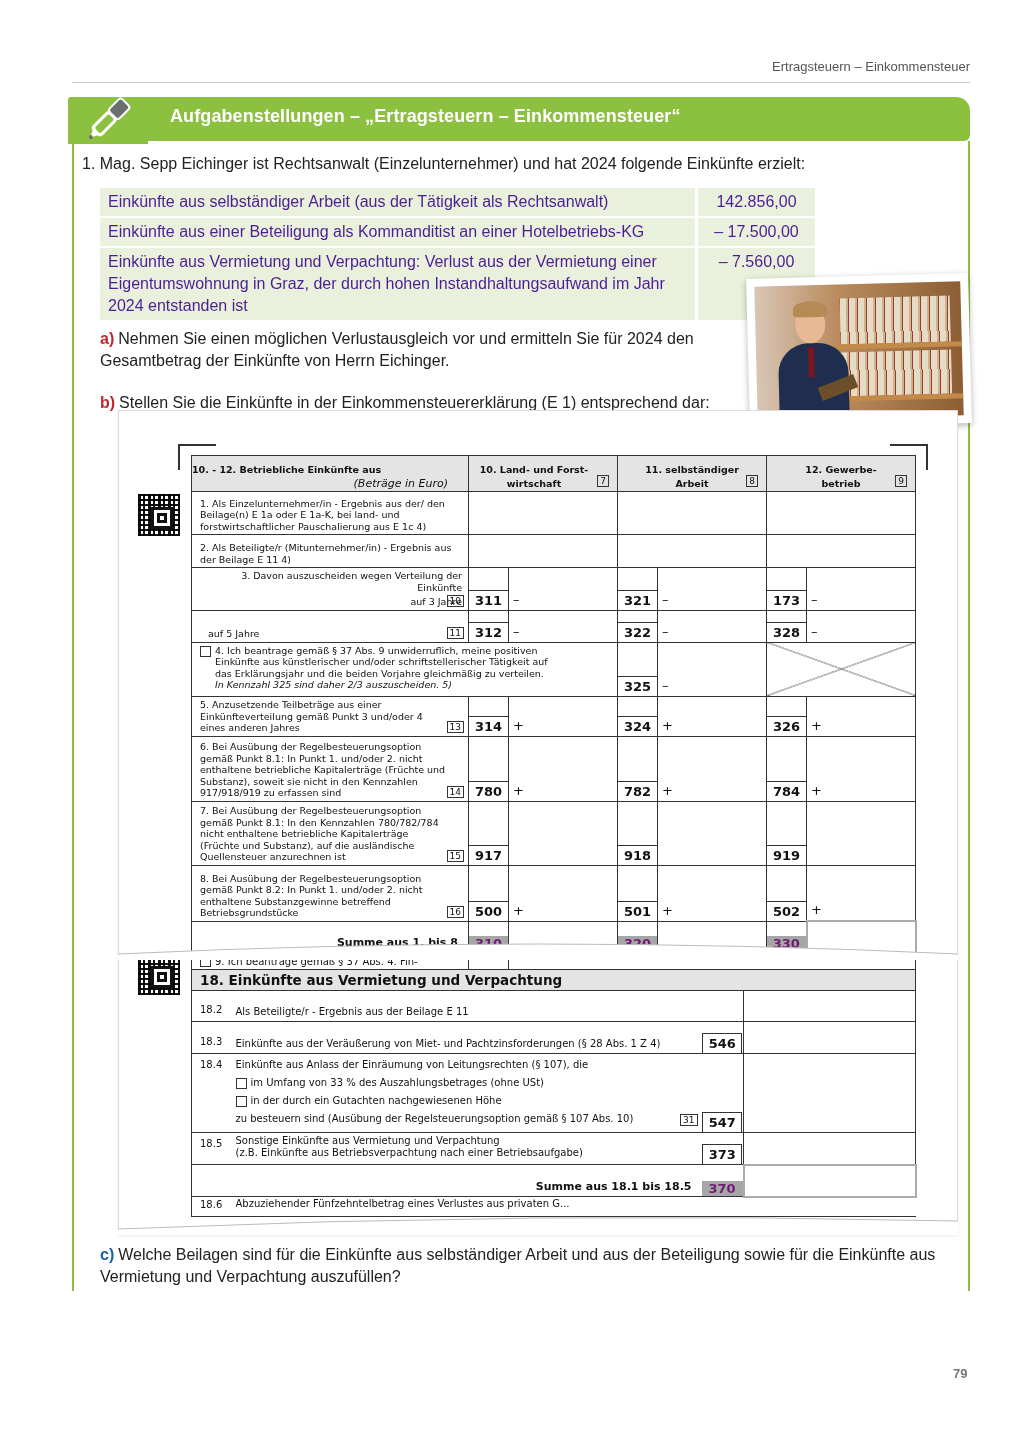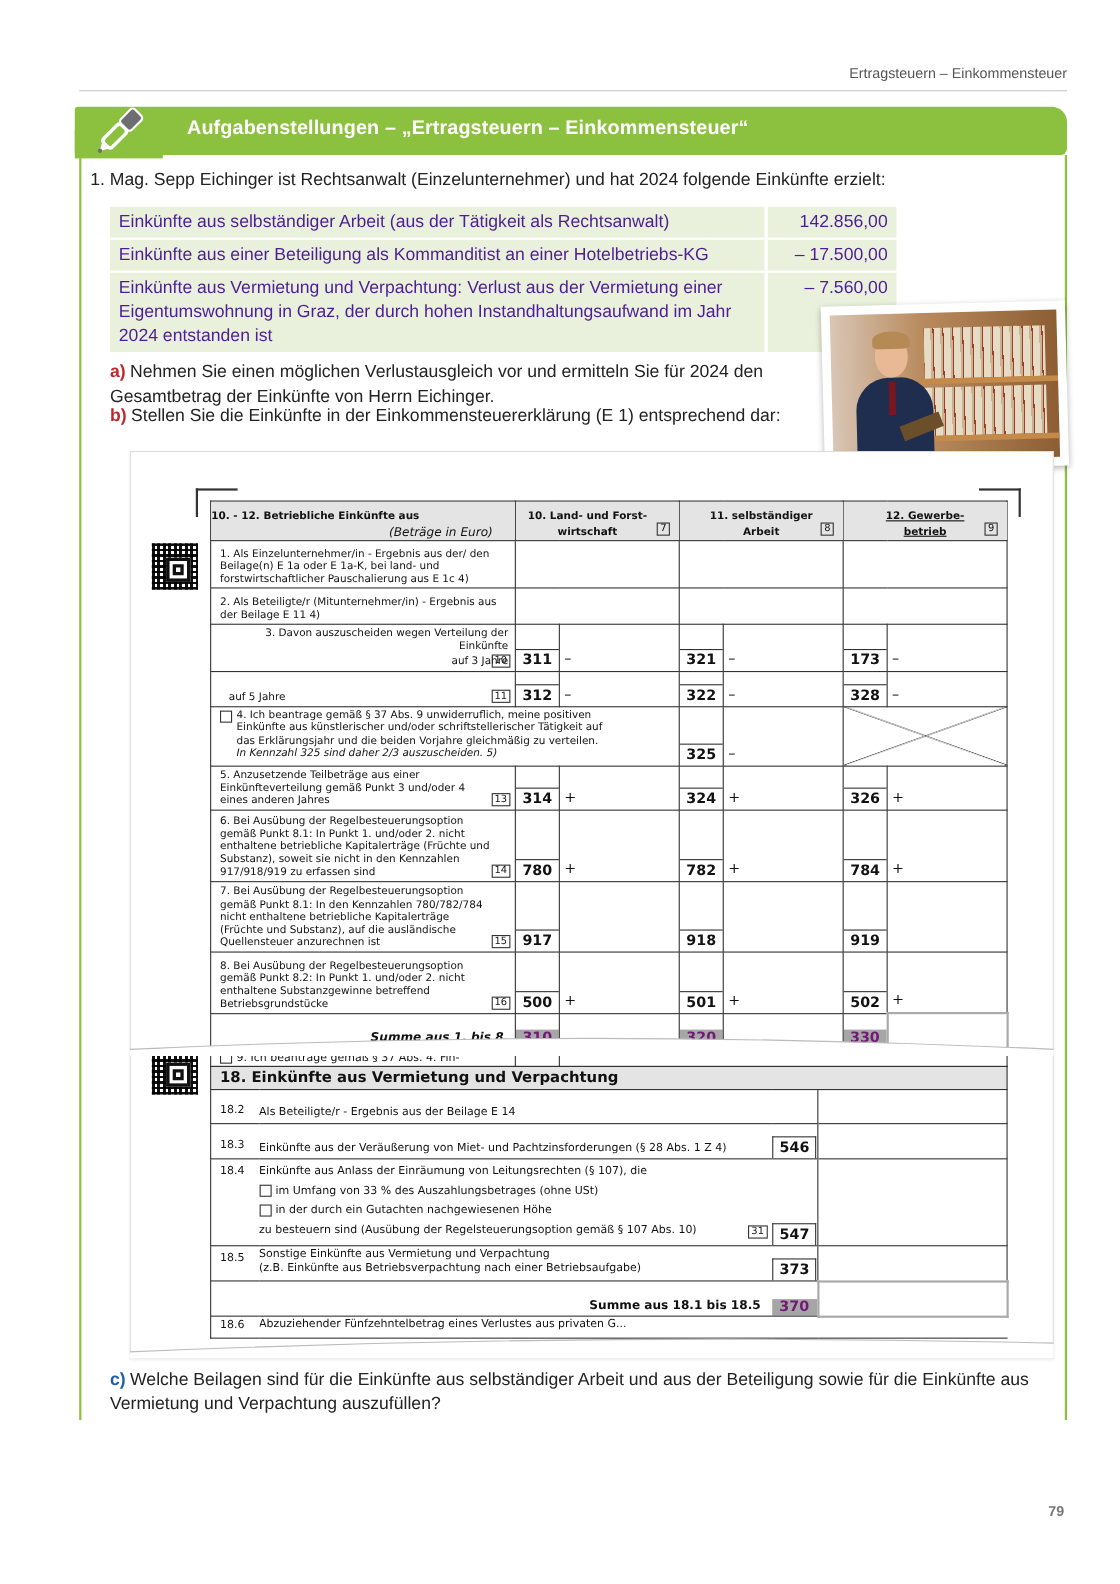--- a/index.html
+++ b/index.html
@@ -8,21 +8,21 @@
   .head-rule { position: absolute; left: 72px; right: 48px; top: 82px; height: 1px; background: #c8c8c8; }
   .banner { position: absolute; left: 68px; top: 97px; width: 902px; height: 44px; background: #8cc13f; border-radius: 3px 14px 6px 2px; }
   .banner-notch { position: absolute; left: 68px; top: 118px; width: 80px; height: 26px; background: #8cc13f; }
   .banner-title { position: absolute; left: 170px; top: 106px; font-size: 18px; font-weight: bold; color: #ffffff; letter-spacing: 0.1px; }
   .pen { position: absolute; left: 80px; top: 92px; width: 60px; height: 52px; }
   .frame-left { position: absolute; left: 72px; top: 141px; width: 2px; height: 1150px; background: #8cc13f; }
   .frame-right { position: absolute; left: 968px; top: 141px; width: 2px; height: 1150px; background: #8cc13f; }
   .task-intro { position: absolute; left: 82px; top: 155px; font-size: 16px; color: #222; }
   .income-table { position: absolute; left: 100px; top: 186px; width: 715px; border-collapse: separate; border-spacing: 0 2px; font-size: 16px; }
   .income-table td { background: #e9f1dc; padding: 3px 8px; vertical-align: top; line-height: 22px; color: #4c1d95; }
-  .income-table td.amt { text-align: right; width: 118px; border-left: 3px solid #fff; margin-top: 40px; }
+  .income-table td.amt { text-align: center; width: 118px; border-left: 3px solid #fff; margin-top: 40px; }
   .sub { position: absolute; left: 100px; font-size: 16px; line-height: 22px; color: #222; }
   .sub .lbl { font-weight: bold; margin-right: 4px; }
   .lbl-red { color: #c0272d; }
   .lbl-blue { color: #1d5fa8; }
   .photo { position: absolute; left: 748px; top: 276px; width: 222px; height: 150px; background: #fff; box-shadow: 0 2px 6px rgba(0,0,0,0.3); transform: rotate(-1.5deg); padding: 8px; }
   .photo-inner { width: 100%; height: 100%; position: relative; overflow: hidden; background: linear-gradient(90deg, #d9c6b6 0%, #b98b5e 40%, #8d5e33 100%); }
   .shelf { position: absolute; background: #c48a4a; }
   .books { position: absolute; background: repeating-linear-gradient(90deg, #e6dbc5 0 6px, #c9b48f 6px 8px, #a03a2b 8px 9px); }
   .person-body { position: absolute; left: 22px; top: 58px; width: 70px; height: 80px; background: #1f2e4f; border-radius: 30px 30px 0 0; }
   .person-head { position: absolute; left: 40px; top: 20px; width: 30px; height: 38px; background: #e9b995; border-radius: 50%; }
@@ -122,21 +122,21 @@
     <div class="tie"></div>
     <div class="person-head"></div>
     <div class="person-hair"></div>
     <div class="book"></div>
   </div>
 </div>
 
 <div class="sub" style="top:328px; width:630px;">
   <span class="lbl lbl-red">a)</span><span>Nehmen Sie einen möglichen Verlustausgleich vor und ermitteln Sie für 2024 den Gesamtbetrag der Einkünfte von Herrn Eichinger.</span>
 </div>
-<div class="sub" style="top:368px; width:650px;">
+<div class="sub" style="top:392px; width:650px;">
   <span class="lbl lbl-red">b)</span><span>Stellen Sie die Einkünfte in der Einkommensteuererklärung (E 1) entsprechend dar:</span>
 </div>
 
 <div class="paper"></div>
 <div class="corner-l"></div>
 <div class="corner-r"></div>
 <div class="qr" style="left:138px;top:494px;"></div>
 <div class="qr" style="left:138px;top:953px;"></div>
 
 <div class="form" style="left:191px; top:455px; width:724px;">
@@ -158,21 +158,21 @@
       </th>
       <th colspan="2">
             <span style="display:block;padding-right:18px;">10. Land- und Forst- wirtschaft</span>
             <span class="boxnum">7</span>
           </th>
       <th colspan="2">
             <span style="display:block;padding:0 18px;">11. selbständiger Arbeit</span>
             <span class="boxnum">8</span>
           </th>
       <th colspan="2">
-            <span style="display:block;padding:0 22px;text-decoration:underline;">12. Gewerbe- betrieb</span>
+            <span style="display:block;padding:0 22px;">12. Gewerbe- betrieb</span>
             <span class="boxnum">9</span>
           </th>
     </tr>
     <tr style="height:43px;">
       <td class="desc">1. Als Einzelunternehmer/in - Ergebnis aus der/ den Beilage(n) E 1a oder E 1a-K, bei land- und forstwirtschaftlicher Pauschalierung aus E 1c 4)</td>
       <td colspan="2"></td>
       <td colspan="2"></td>
       <td colspan="2"></td>
     </tr>
     <tr style="height:33px;">
@@ -300,21 +300,21 @@
       <td class="kz">
             <span class="inner">501</span>
           </td>
       <td class="sign">+</td>
       <td class="kz">
             <span class="inner">502</span>
           </td>
       <td class="sign">+</td>
     </tr>
     <tr style="height:32px;">
-      <td class="desc" style="text-align:right;font-weight:bold;font-size:11px;padding-bottom:4px !important;font-style:italic;">Summe aus 1. bis 8.</td>
+      <td class="desc" style="text-align:right;font-weight:bold;font-size:11px;padding-bottom:4px !important;">Summe aus 1. bis 8.</td>
       <td class="kz" style="border-top:1px solid #333 !important;">
             <span class="grey" style="display:block;margin-top:8px;">310</span>
           </td>
       <td></td>
       <td class="kz" style="border-top:1px solid #333 !important;">
             <span class="grey" style="display:block;margin-top:8px;">320</span>
           </td>
       <td></td>
       <td class="kz" style="border-top:1px solid #333 !important;">
             <span class="grey" style="display:block;margin-top:8px;">330</span>
@@ -342,21 +342,21 @@
         <col style="width:466px">
         <col style="width:42px">
         <col style="width:172px">
       </colgroup>
     <tbody>
         <tr class="vhdr" style="height:20px;">
       <td colspan="4">18.   Einkünfte aus Vermietung und Verpachtung</td>
     </tr>
     <tr style="height:31px;">
       <td class="vdesc">18.2</td>
-      <td style="padding:0 0 4px 0;" colspan="2">Als Beteiligte/r - Ergebnis aus der Beilage E 14</td>
+      <td style="padding:0 0 4px 0;" colspan="2">Als Beteiligte/r - Ergebnis aus der Beilage E 11</td>
       <td class="vamt"></td>
     </tr>
     <tr style="height:32px;">
       <td class="vdesc">18.3</td>
       <td style="padding:0 0 4px 0;">Einkünfte aus der Veräußerung von Miet- und Pachtzinsforderungen (§ 28 Abs. 1 Z 4)</td>
       <td class="vkz"><span class="box">546</span></td>
       <td class="vamt"></td>
     </tr>
     <tr style="height:72px;">
       <td class="vdesc" style="vertical-align:top;">18.4</td>

